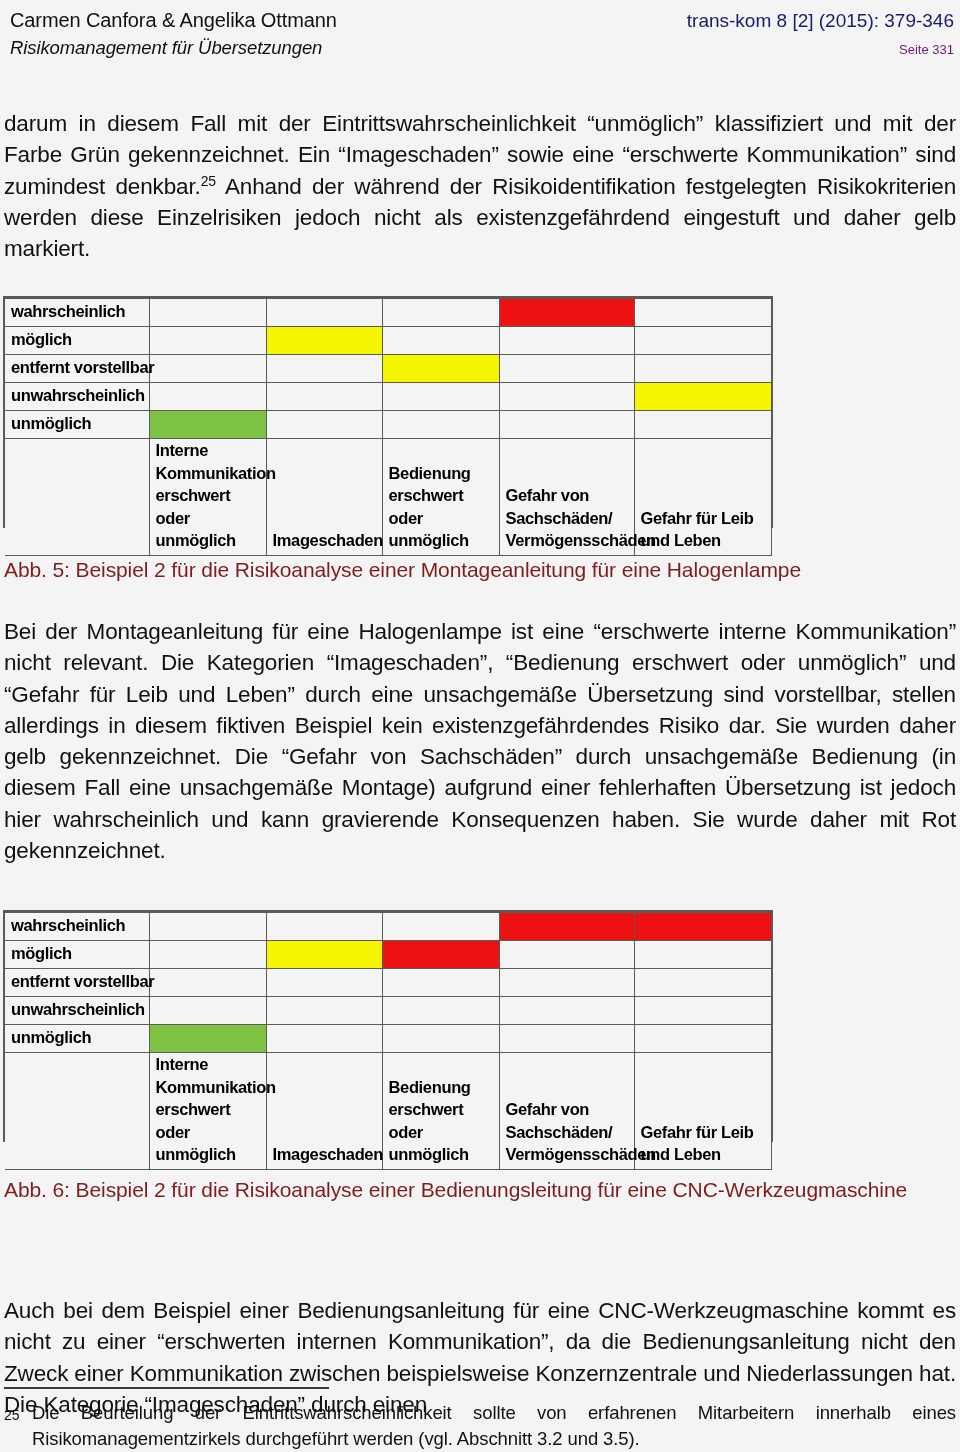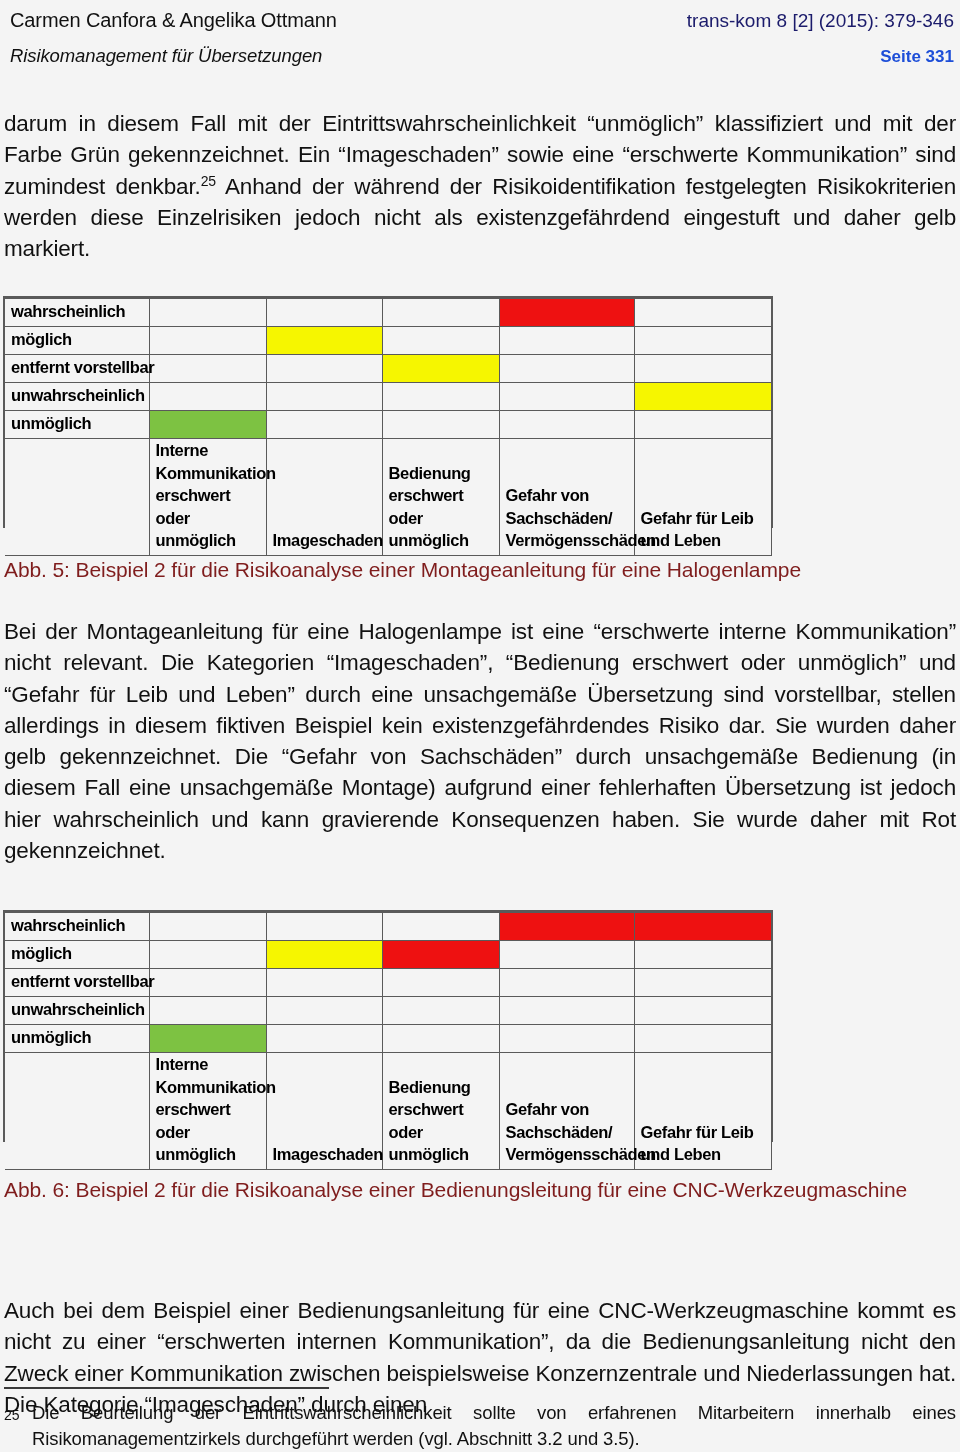--- a/index.html
+++ b/index.html
@@ -41,33 +41,31 @@
   .hdr-left-1 {
     font-size: 20px;
     color: #111;
     letter-spacing: -0.1px;
   }
   .hdr-left-2 {
     font-size: 18.5px;
     font-style: italic;
     color: #111;
     letter-spacing: -0.1px;
-    margin-top: 8px;
   }
   .hdr-right-1 {
     font-size: 19px;
     color: #1b1b6b;
     white-space: nowrap;
   }
   .hdr-right-1 b { font-weight: normal; }
   .hdr-right-2 {
-    font-size: 17px;
-    color: #1d4ed8;
+    font-size: 13px;
+    color: #701a75;
     white-space: nowrap;
-    font-weight: bold;
   }
 
   
   .para {
     position: absolute;
     left: 4px;
     width: 952px;
     font-size: 22.5px;
     line-height: 31.3px;
     text-align: justify;

